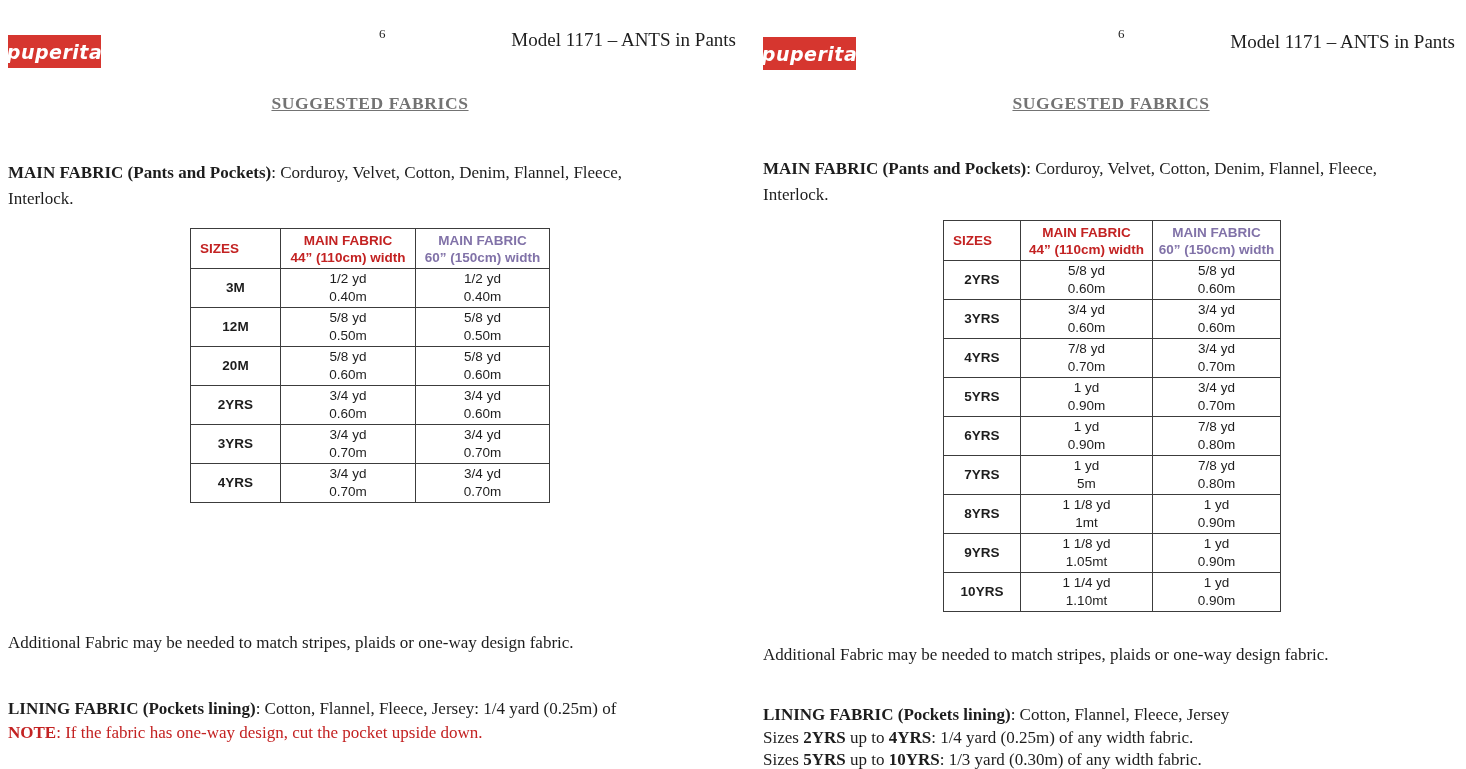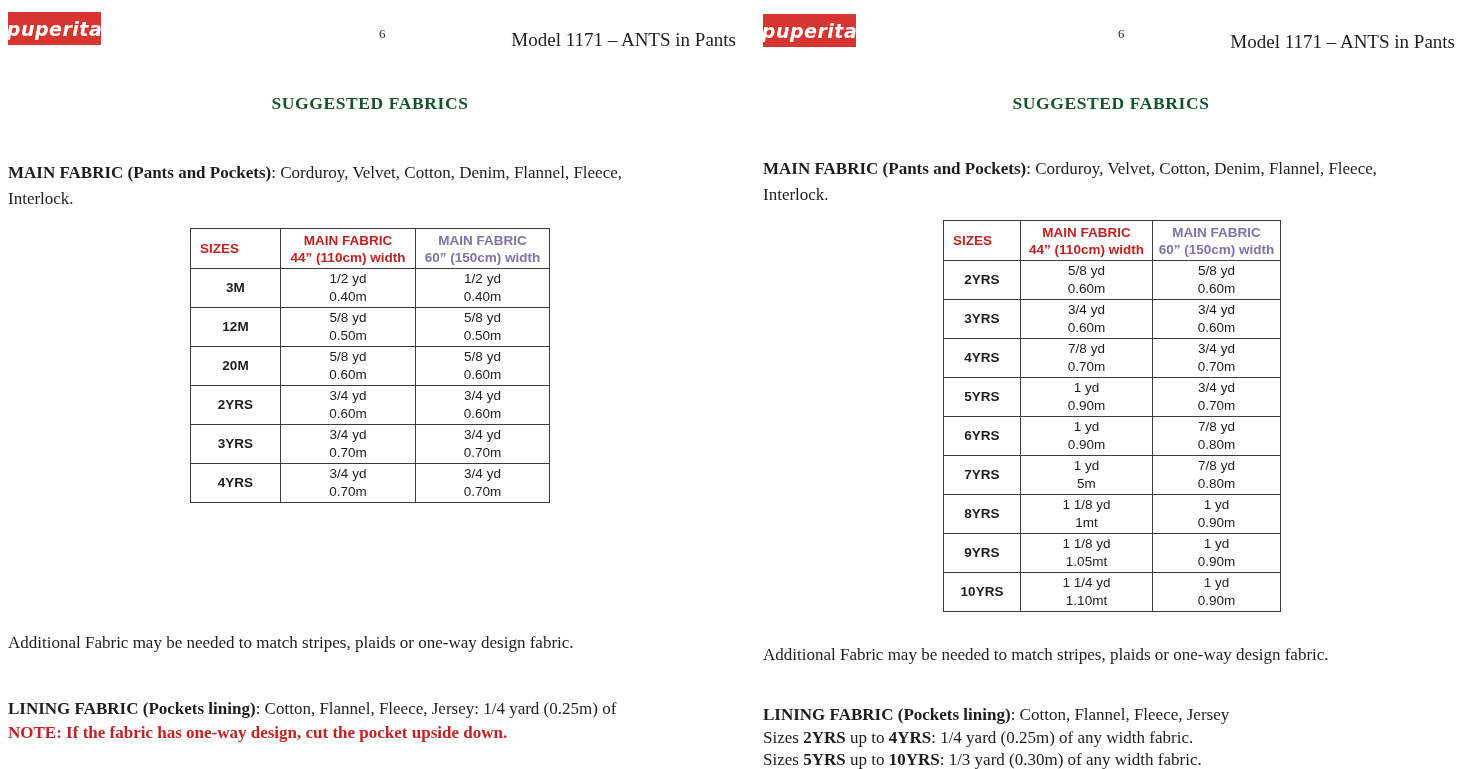--- a/index.html
+++ b/index.html
@@ -10,37 +10,37 @@
   }
   .page { position:absolute; top:0; height:769px; }
   .page-left  { left:0;  width:740px; }
   .page-right { left:748px; width:718px; }
 
   .logo {
     position:absolute; width:93px; height:33px;
     background:#d6362f; color:#ffffff;
     display:flex; align-items:center; justify-content:center;
     font-family:"DejaVu Sans", sans-serif; font-style:italic; font-weight:bold;
-    font-size:19px; letter-spacing:0.5px;
+    font-size:19px; letter-spacing:0.5px;margin-top:23px;
   }
   .page-left  .logo { left:8px;  top:12px; }
   .page-right .logo { left:15px; top:14px; }
 
   .page-number { position:absolute; top:26px; font-size:13px; }
   .page-left  .page-number { left:379px; }
   .page-right .page-number { left:370px; }
 
   .doc-title { position:absolute; top:29px; font-size:19px; text-align:right; }
   .page-left  .doc-title { right:4px; }
   .page-right .doc-title { right:11px; top:31px; }
 
   .section-title {
     position:absolute; top:93px; left:0; width:100%;
     text-align:center; font-weight:bold; font-size:17.5px;
-    letter-spacing:0.6px; color:#14532d;
+    letter-spacing:0.6px; color:#737373;text-decoration:underline;
   }
   .page-right .section-title { left:4px; }
 
   .para { position:absolute; font-size:17px; line-height:26px; }
   .block { display:block; }
 
   .main-para { top:160px; width:730px; }
   .page-left  .main-para { left:8px; }
   .page-right .main-para { left:15px; top:156px; }
 
@@ -64,21 +64,21 @@
   .page-right .fabric-table th { height:40px; }
   .page-right .fabric-table td { height:37px; }
 
   .additional-para { white-space:nowrap; }
   .page-left  .additional-para { left:8px;  top:630px; }
   .page-right .additional-para { left:15px; top:642px; }
 
   .page-left  .lining-para { left:8px;  top:697px; width:730px; line-height:24px; }
   .page-right .lining-para { left:15px; top:704px; width:700px; line-height:22.5px; }
 
-  .note-red { color:#c32222;font-weight:bold; }
+  .note-red { color:#c32222; }
 </style>
 </head>
 <body>
 
 <section class="page page-left">
   <div class="logo">
     <span>puperita</span>
   </div>
   <div class="page-number">6</div>
   <div class="doc-title">Model 1171 – ANTS in Pants</div>

